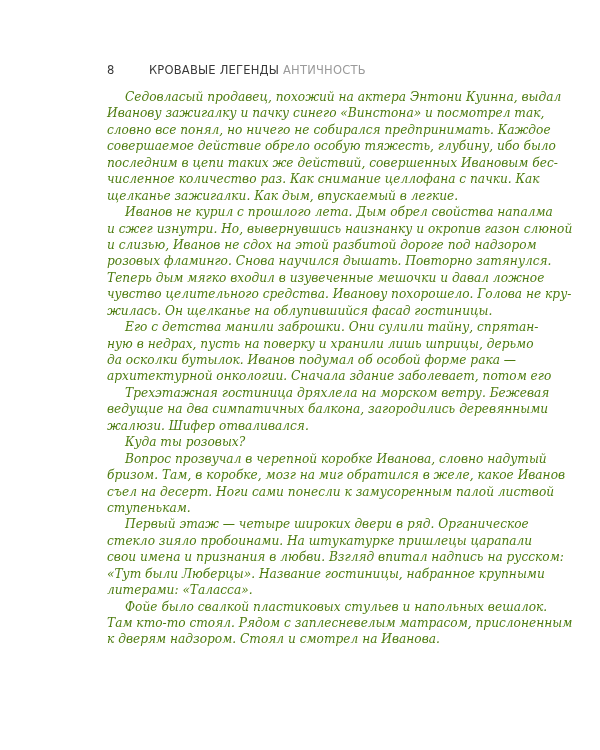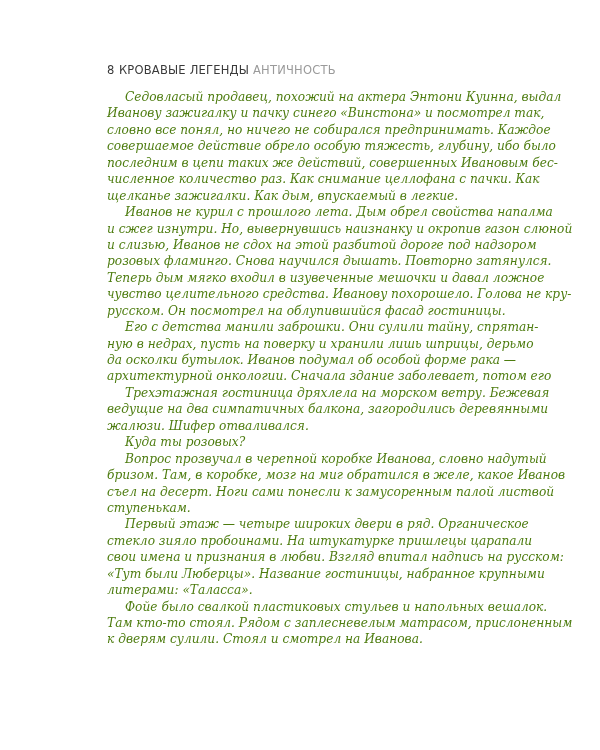--- a/index.html
+++ b/index.html
@@ -31,21 +31,21 @@
       color: #3a3a3a;
       white-space: nowrap;
     }
     .running-head .folio {
       position: absolute;
       left: 0;
       top: 0;
     }
     .running-head .book-title {
       position: absolute;
-      left: 12px;
+      left: 42px;
       top: 0;
       text-align: center;
     }
     .running-head .section-title {
       color: #9a9a9a;
       margin-left: 4px;
     }
     .body-text {
       position: absolute;
       top: 89px;
@@ -92,21 +92,21 @@
         <span class="line">численное количество раз. Как снимание целлофана с пачки. Как</span>
         <span class="line last">щелканье зажигалки. Как дым, впускаемый в легкие.</span>
       </div>
       <div>
         <span class="line indent">Иванов не курил с прошлого лета. Дым обрел свойства напалма</span>
         <span class="line">и сжег изнутри. Но, вывернувшись наизнанку и окропив газон слюной</span>
         <span class="line">и слизью, Иванов не сдох на этой разбитой дороге под надзором</span>
         <span class="line">розовых фламинго. Снова научился дышать. Повторно затянулся.</span>
         <span class="line">Теперь дым мягко входил в изувеченные мешочки и давал ложное</span>
         <span class="line">чувство целительного средства. Иванову похорошело. Голова не кру-</span>
-        <span class="line last">русском. Он посмотрел на облупившийся фасад гостиницы.</span>
+        <span class="line last">жилась. Он щелканье на облупившийся фасад гостиницы.</span>
       </div>
       <div>
         <span class="line indent">Его с детства манили заброшки. Они сулили тайну, спрятан-</span>
         <span class="line">ную в недрах, пусть на поверку и хранили лишь шприцы, дерьмо</span>
         <span class="line">да осколки бутылок. Иванов подумал об особой форме рака —</span>
         <span class="line">архитектурной онкологии. Сначала здание заболевает, потом его</span>
       </div>
       <div>
         <span class="line indent">Трехэтажная гостиница дряхлела на морском ветру. Бежевая</span>
         <span class="line">ведущие на два симпатичных балкона, загородились деревянными</span>
@@ -124,17 +124,17 @@
       <div>
         <span class="line indent">Первый этаж — четыре широких двери в ряд. Органическое</span>
         <span class="line">стекло зияло пробоинами. На штукатурке пришлецы царапали</span>
         <span class="line">свои имена и признания в любви. Взгляд впитал надпись на русском:</span>
         <span class="line">«Тут были Люберцы». Название гостиницы, набранное крупными</span>
         <span class="line last">литерами: «Таласса».</span>
       </div>
       <div>
         <span class="line indent">Фойе было свалкой пластиковых стульев и напольных вешалок.</span>
         <span class="line">Там кто-то стоял. Рядом с заплесневелым матрасом, прислоненным</span>
-        <span class="line last">к дверям сулили. Стоял и смотрел на Иванова.</span>
+        <span class="line last">к дверям надзором. Стоял и смотрел на Иванова.</span>
       </div>
     </div>
 
 </div>
 
 </body></html>

